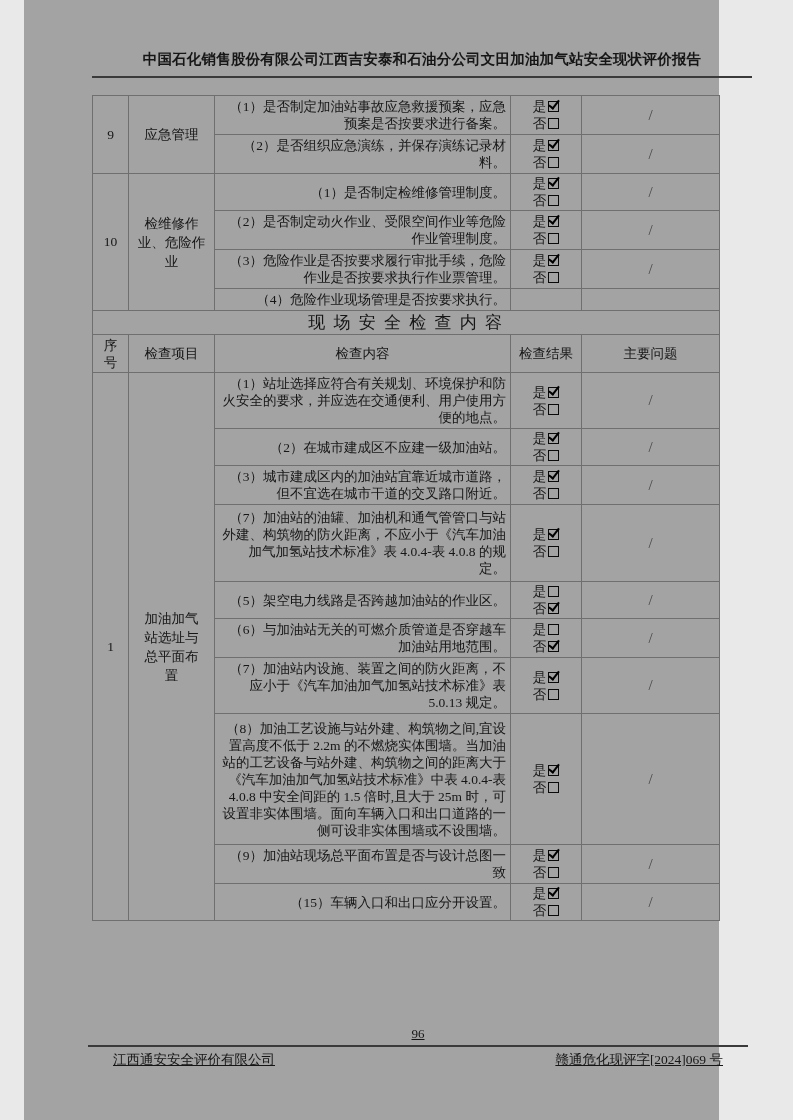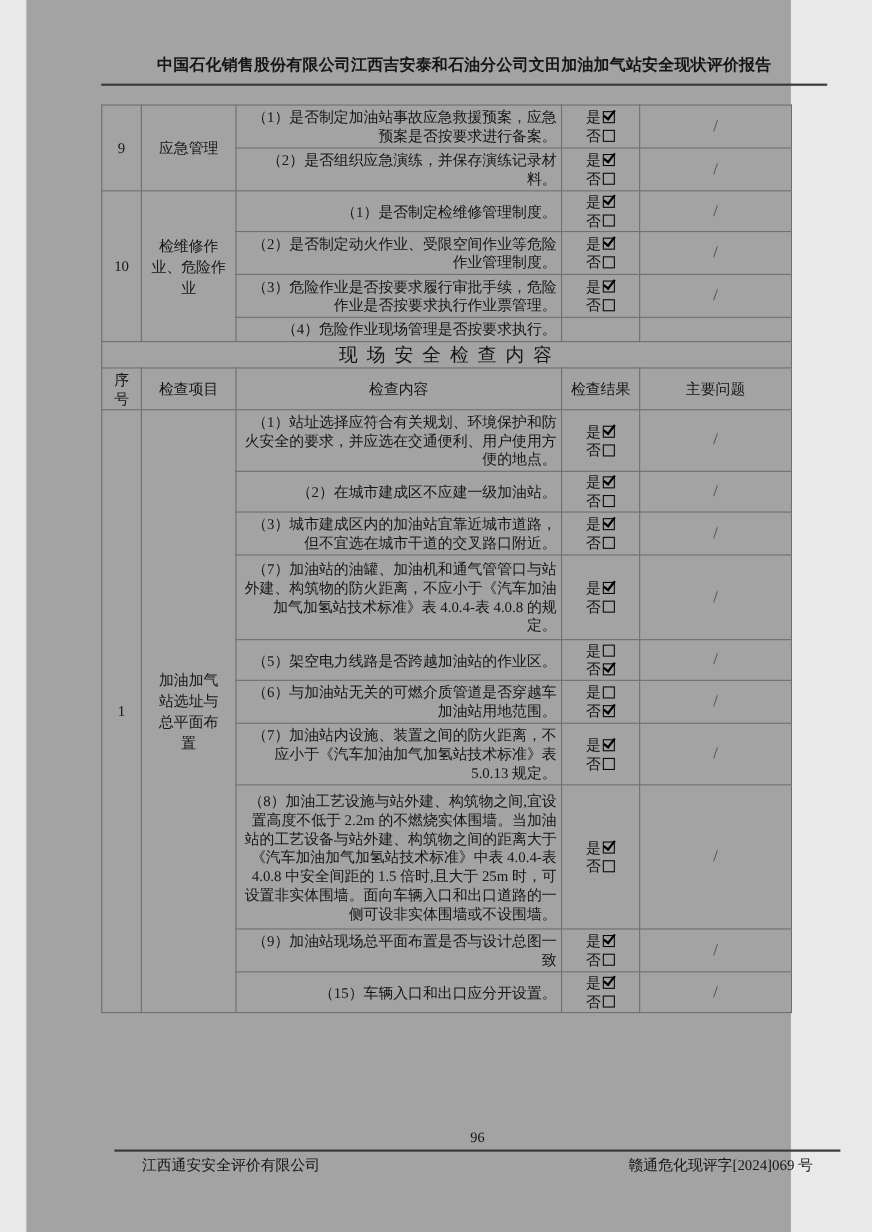--- a/index.html
+++ b/index.html
@@ -17,21 +17,21 @@
   .content-cell { font-size:13.5px; line-height:17px; padding:2px 4px 2px 7px; text-align:right; }
   .result-cell { text-align:center; font-size:13.5px; line-height:17px; padding:1px 0; }
   .problem-cell { text-align:center; font-size:15px; color:#444; }
   .divider-cell { text-align:center; font-size:17px; font-weight:600; letter-spacing:2px; }
   th.colhead { font-size:13.5px; text-align:center; font-weight:normal; }
   th.colhead.prewrap { white-space:pre-line; line-height:17px; }
   .opt { white-space:nowrap; }
   .cb { display:inline-block; width:11px; height:11px; border:1.5px solid #0a0a0a; margin-left:2px; vertical-align:-1px; position:relative; }
   .cb.checked::after { content:""; position:absolute; left:1.5px; top:-4px; width:4px; height:9px;
      border-right:2.2px solid #000; border-bottom:2.2px solid #000; transform:rotate(38deg); }
-  .page-footer { position:absolute; left:80px; top:1026px; width:660px; }
+  .page-footer { position:absolute; left:64px; top:1026px; width:660px;text-decoration:underline; }
   .page-number { text-align:center; font-size:13px; margin-bottom:3px; }
   .footer-rule { border-top:2px solid #3a3a3a; }
   .footer-row { display:flex; justify-content:space-between; padding:4px 25px 0 25px; font-size:13.5px; }
 </style>
 </head>
 <body>
 
 <div class="page">
   <div class="content-wrap">
 

